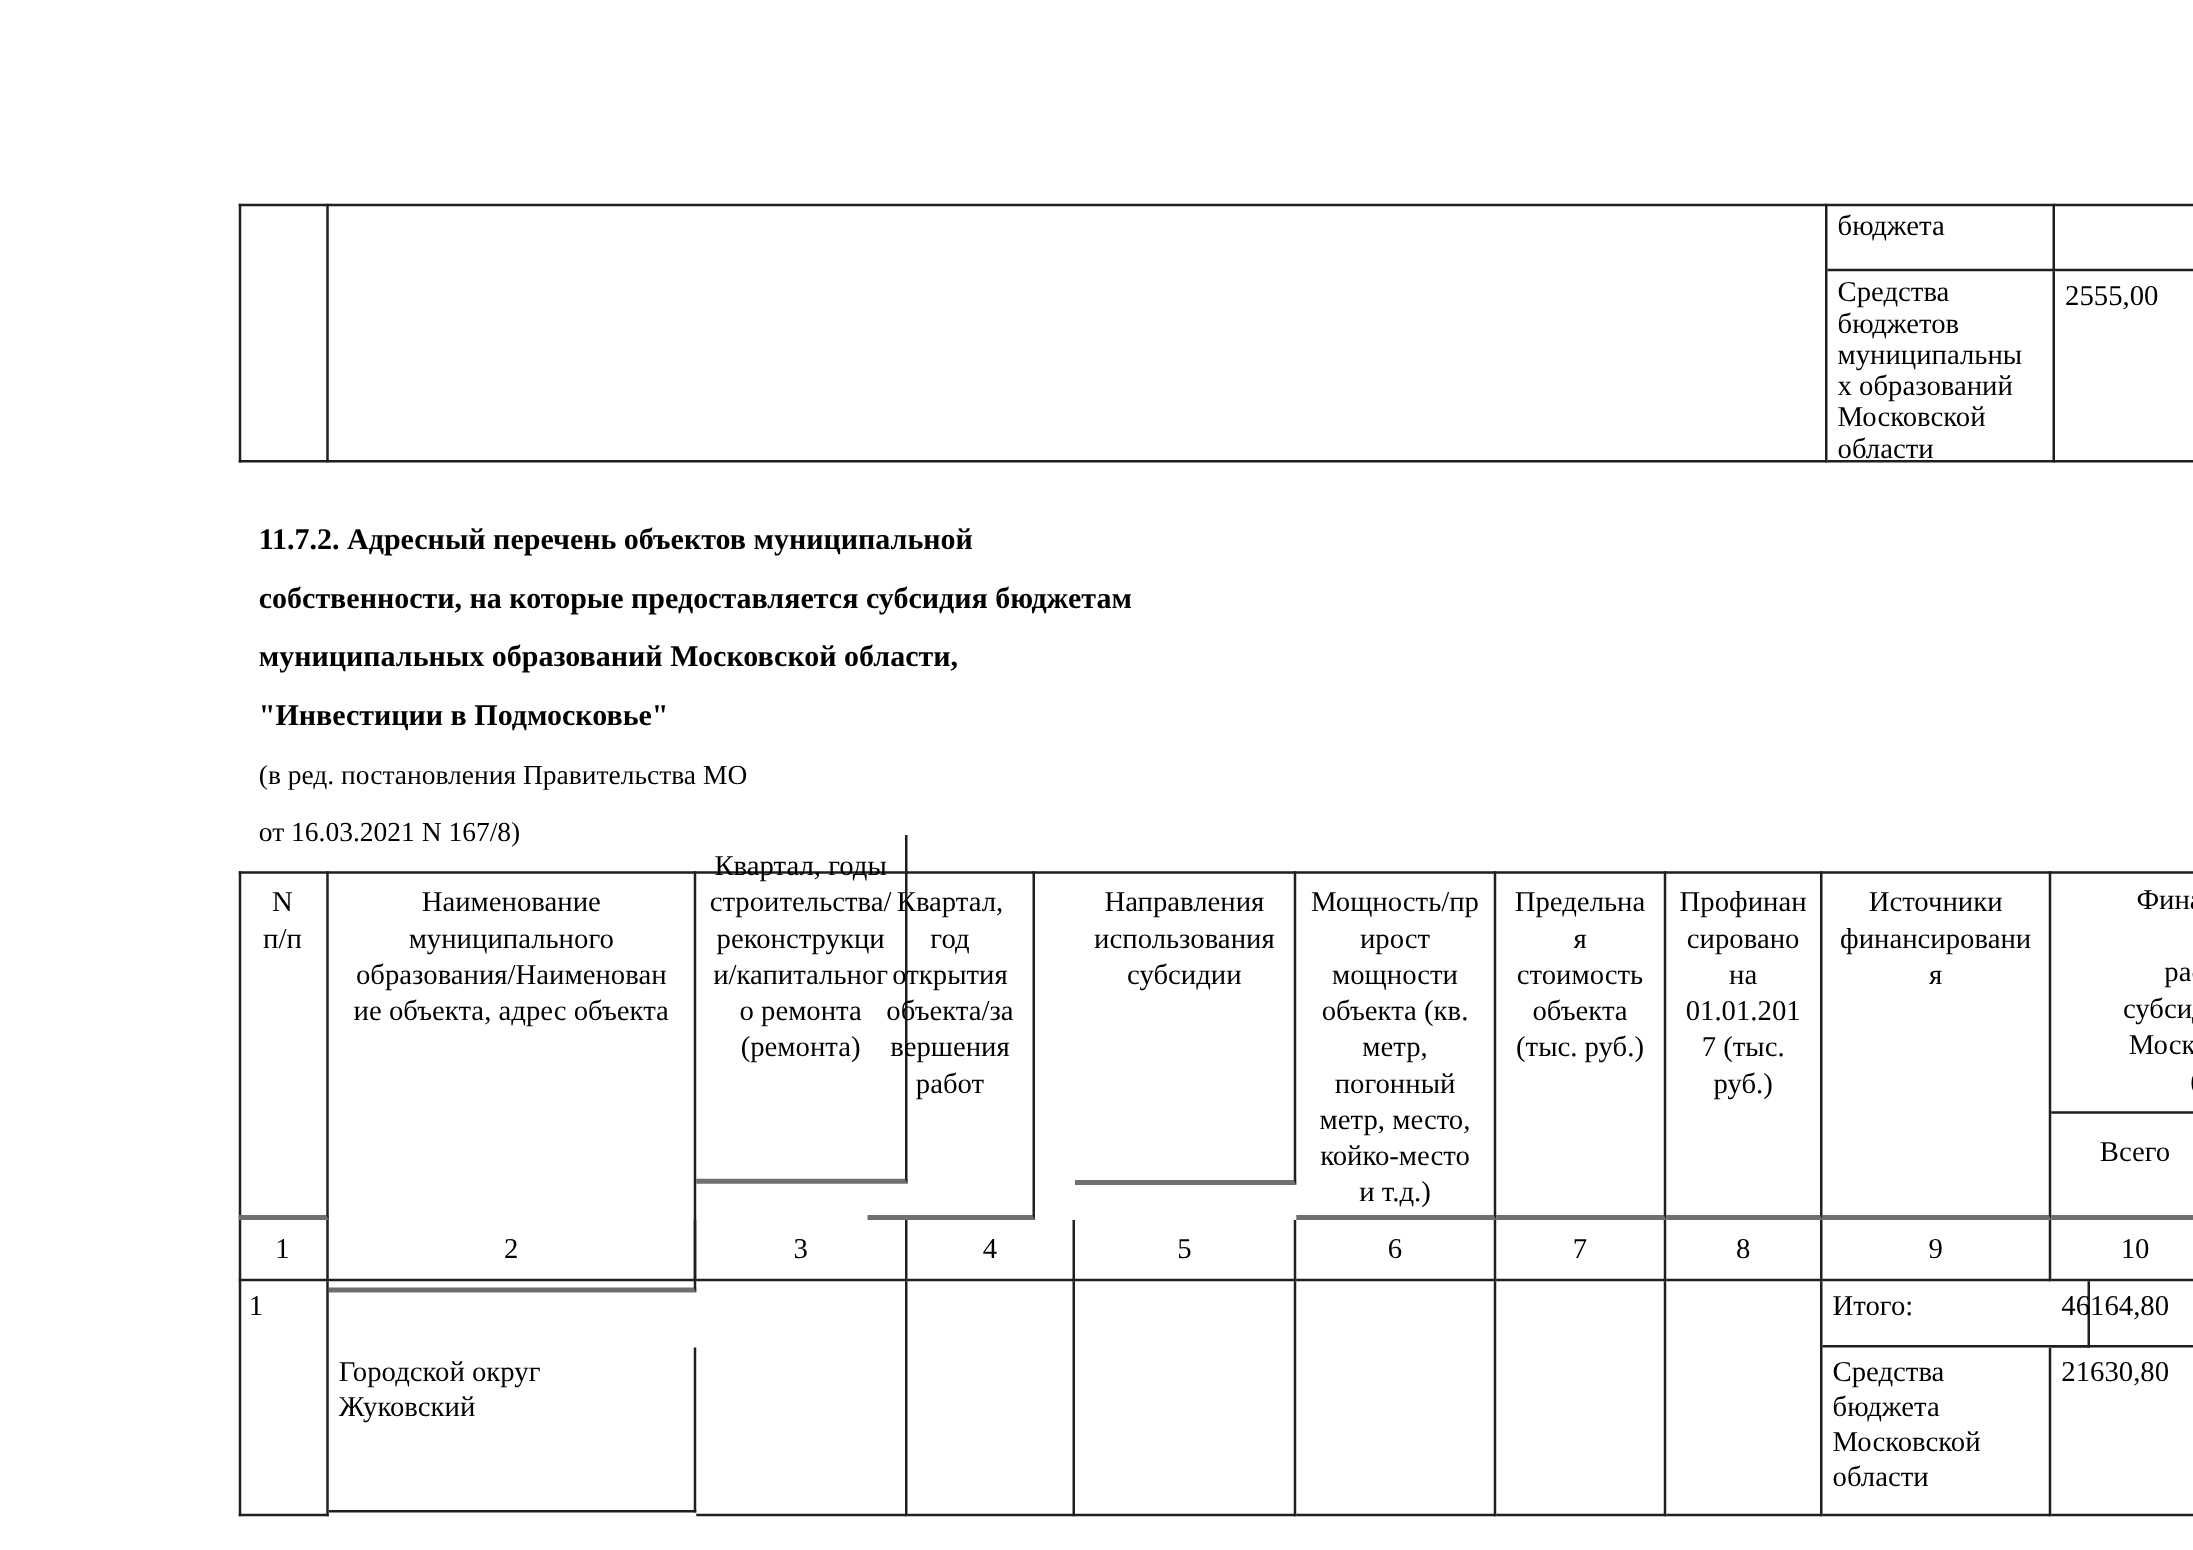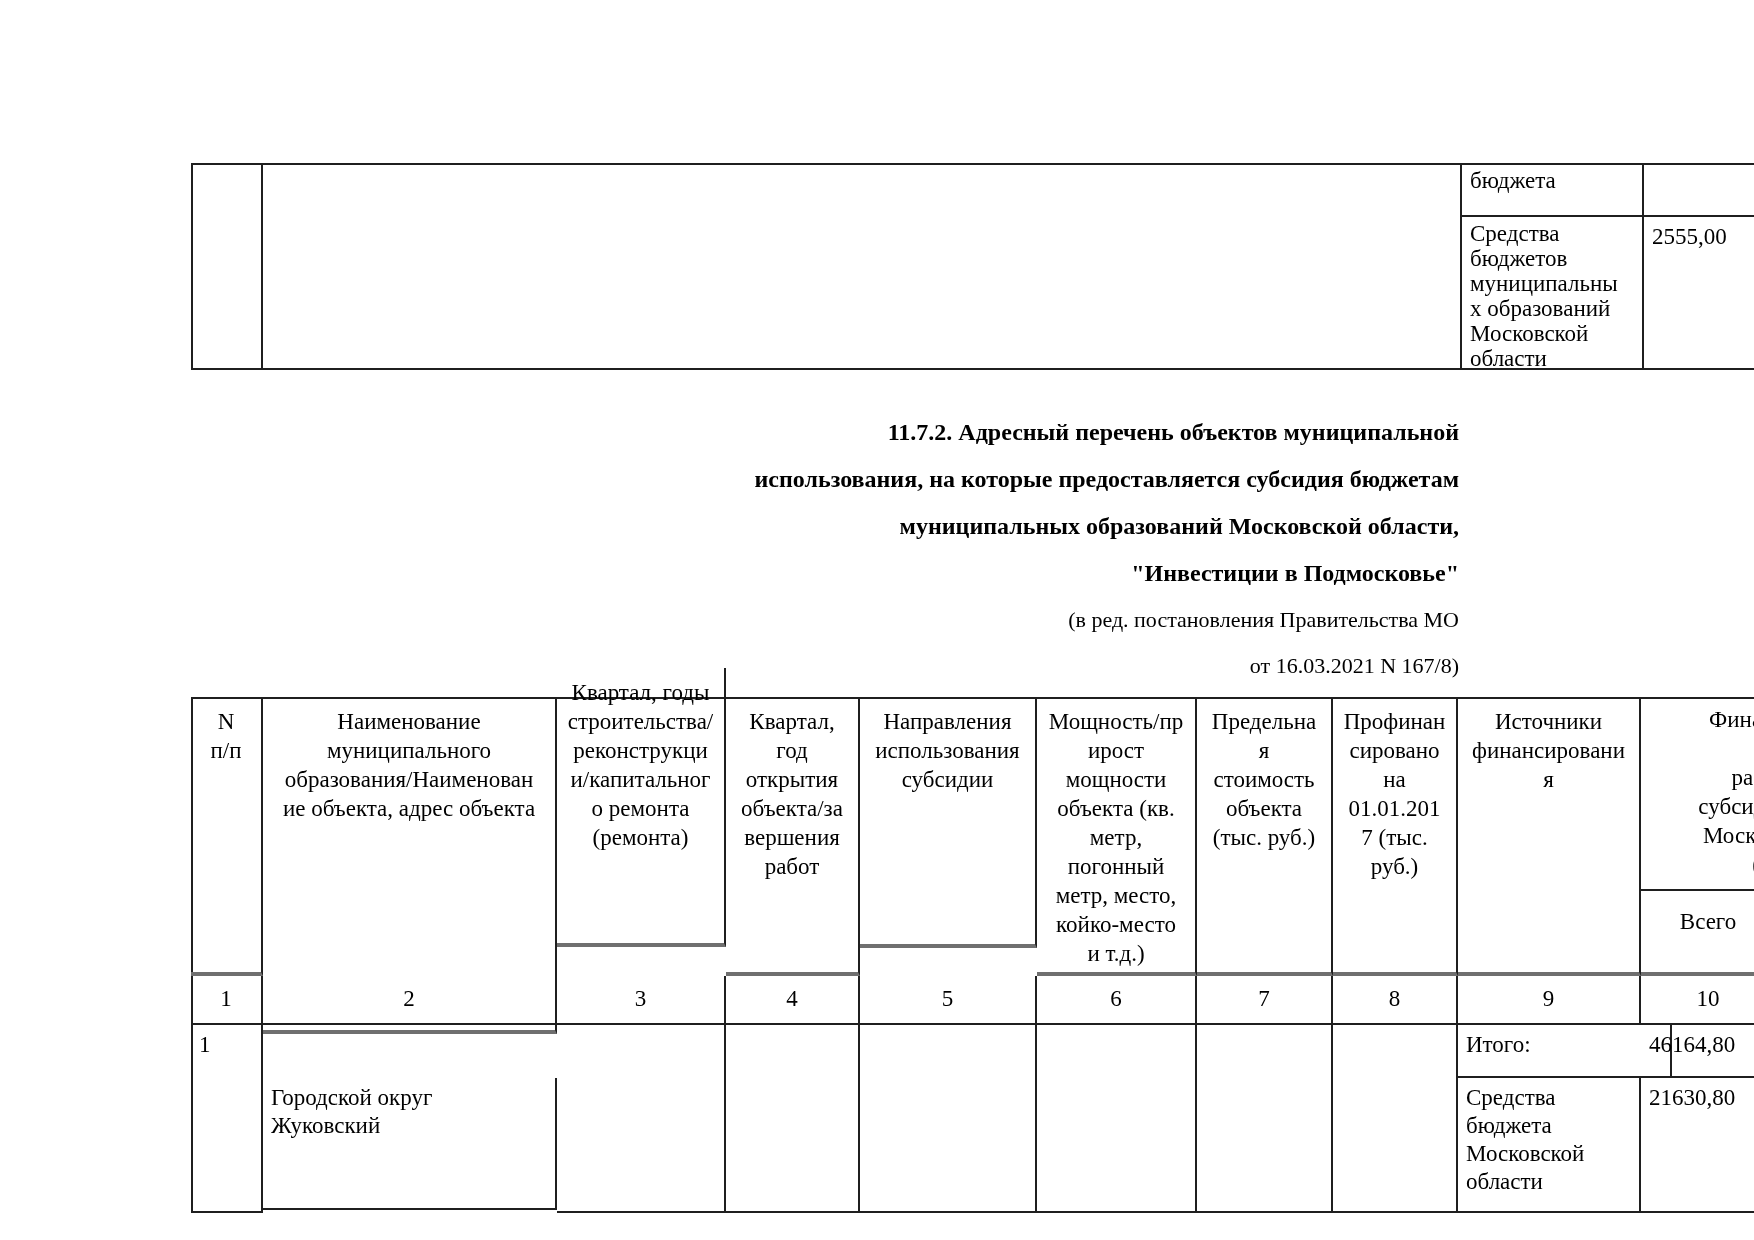--- a/index.html
+++ b/index.html
@@ -18,21 +18,21 @@
     background:transparent;
   }
   .hcell{ line-height:29px; padding-top:10px; text-align:center; }
   .thick{ border-bottom:4px solid #6f6f6f; }
   .tight{ line-height:25px; padding-top:4px; }
   .numrow{ text-align:center; padding-top:9px; }
 
   .edge-top{ position:absolute; height:0; border-top:2px solid #1f1f1f; }
   .edge-left{ position:absolute; width:0; border-left:2px solid #1f1f1f; }
 
-  .heading{ position:absolute; left:143px; top:353px; width:1284px; text-align:right; }
+  .heading{ position:absolute; left:143px; top:353px; width:1284px; text-align:left; }
   .bold-line{ font-weight:bold; font-size:24px; line-height:31px; }
   .note-line{ font-size:22px; line-height:30px; }
 </style>
 </head>
 <body>
 
 <div class="edge-top" style="left:143px; top:115px; width:1611px;"></div>
 <div class="edge-left" style="left:143px; top:115px; height:207px;"></div>
 
 <div class="cell" style="left:143px;  top:115px; width:72px;   height:207px;"></div>
@@ -46,21 +46,21 @@
 бюджетов
 муниципальны
 х образований
 Московской
 области</div>
 <div class="cell" style="left:1596px; top:169px; width:138px; height:153px;">2555,00</div>
 <div class="cell" style="left:1734px; top:169px; width:186px; height:153px;">2555,00</div>
 
 <div class="heading">
   <div class="bold-line">11.7.2. Адресный перечень объектов муниципальной</div>
-  <div class="bold-line">использования, на которые предоставляется субсидия бюджетам</div>
+  <div class="bold-line">собственности, на которые предоставляется субсидия бюджетам</div>
   <div class="bold-line">муниципальных образований Московской области,</div>
   <div class="bold-line">"Инвестиции в Подмосковье"</div>
   <div class="note-line">(в ред. постановления Правительства МО</div>
   <div class="note-line">от 16.03.2021 N 167/8)</div>
 </div>
 
 <div class="edge-top" style="left:143px; top:649px; width:1611px;"></div>
 <div class="edge-left" style="left:143px; top:649px; height:516px;"></div>
 
 <div class="cell hcell thick" style="left:143px;  top:649px; width:72px;  height:279px;">N
@@ -68,21 +68,21 @@
 <div class="cell hcell thick" style="left:215px;  top:649px; width:294px; height:337px;">Наименование
 муниципального
 образования/Наименован
 ие объекта, адрес объекта</div>
 <div class="cell hcell thick" style="left:509px;  top:620px; width:169px; height:279px;">Квартал, годы
 строительства/
 реконструкци
 и/капитальног
 о ремонта
 (ремонта)</div>
-<div class="cell hcell thick" style="left:678px;  top:649px; width:134px; height:279px;">Квартал,
+<div class="cell hcell thick" style="left:646px;  top:649px; width:134px; height:279px;">Квартал,
 год
 открытия
 объекта/за
 вершения
 работ</div>
 <div class="cell hcell thick" style="left:812px;  top:649px; width:177px; height:251px;">Направления
 использования
 субсидии</div>
 <div class="cell hcell thick" style="left:989px;  top:649px; width:160px; height:279px;">Мощность/пр
 ирост

